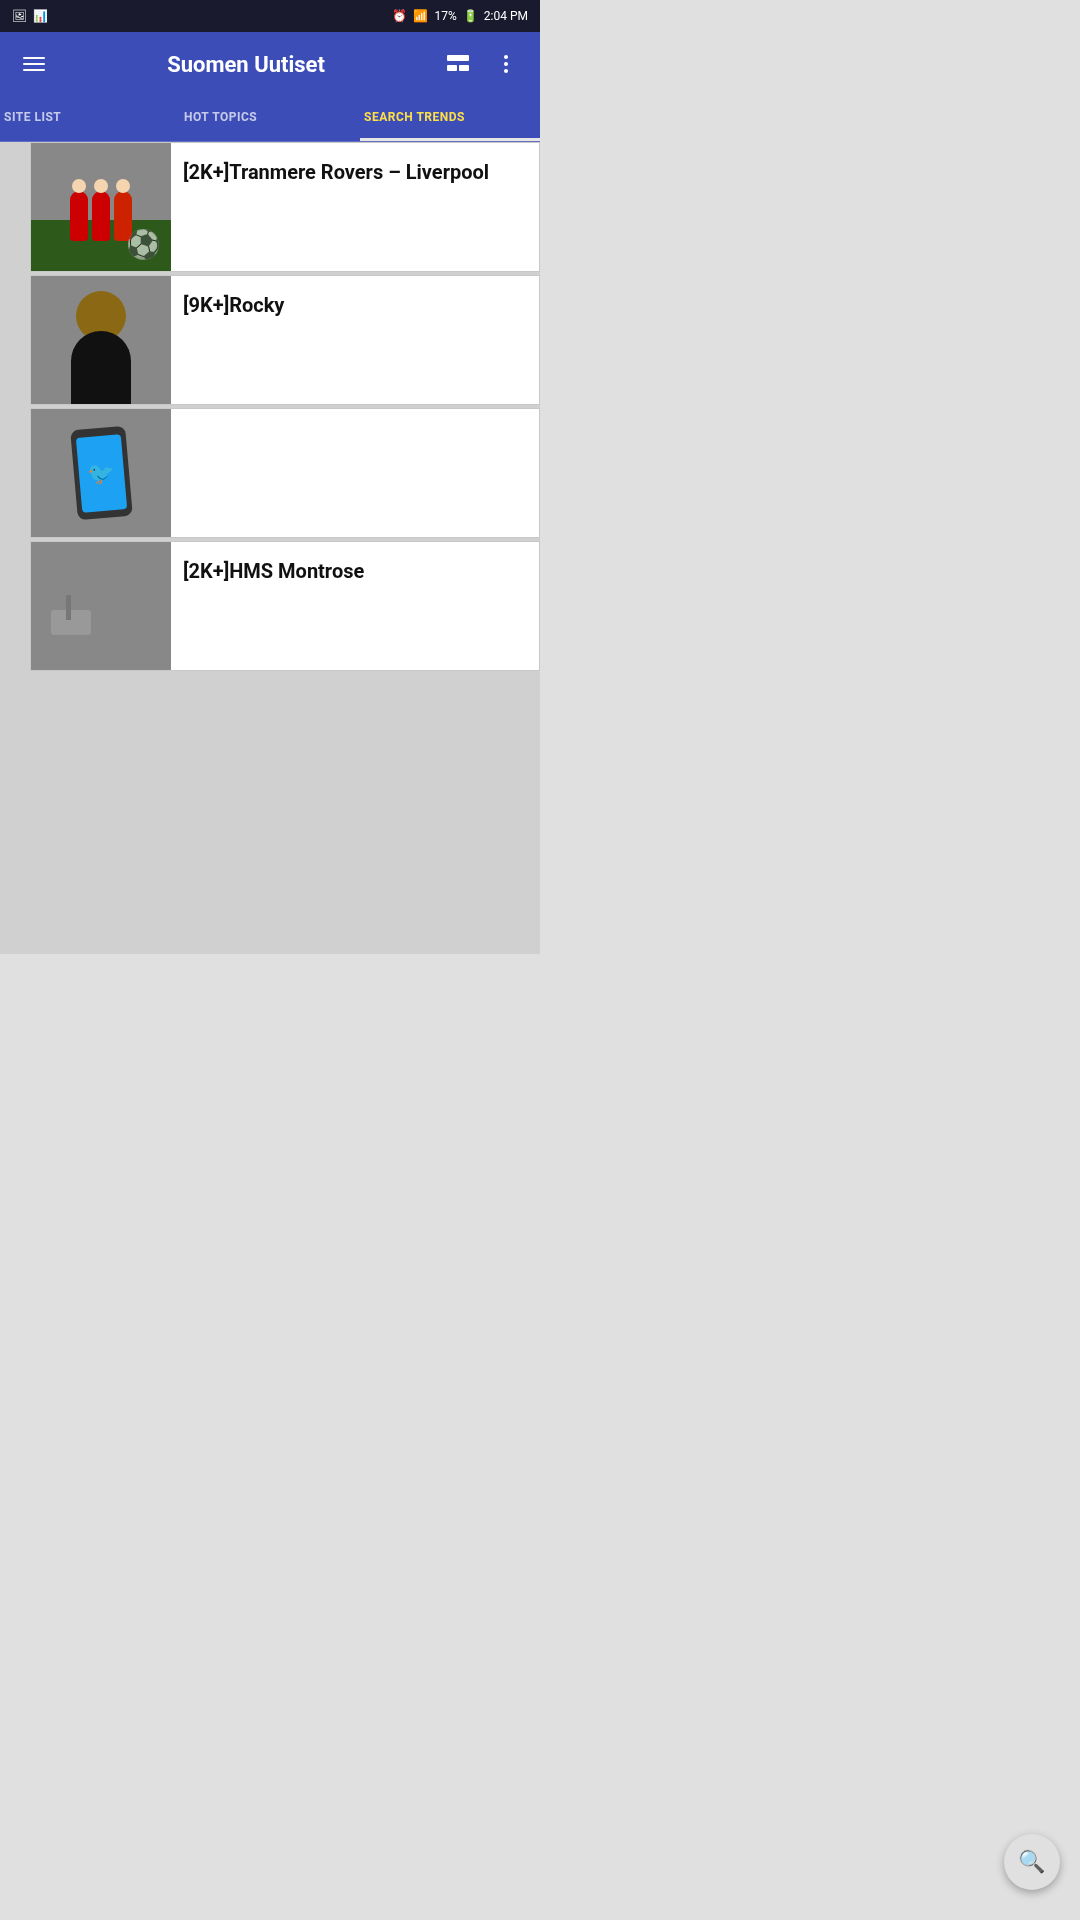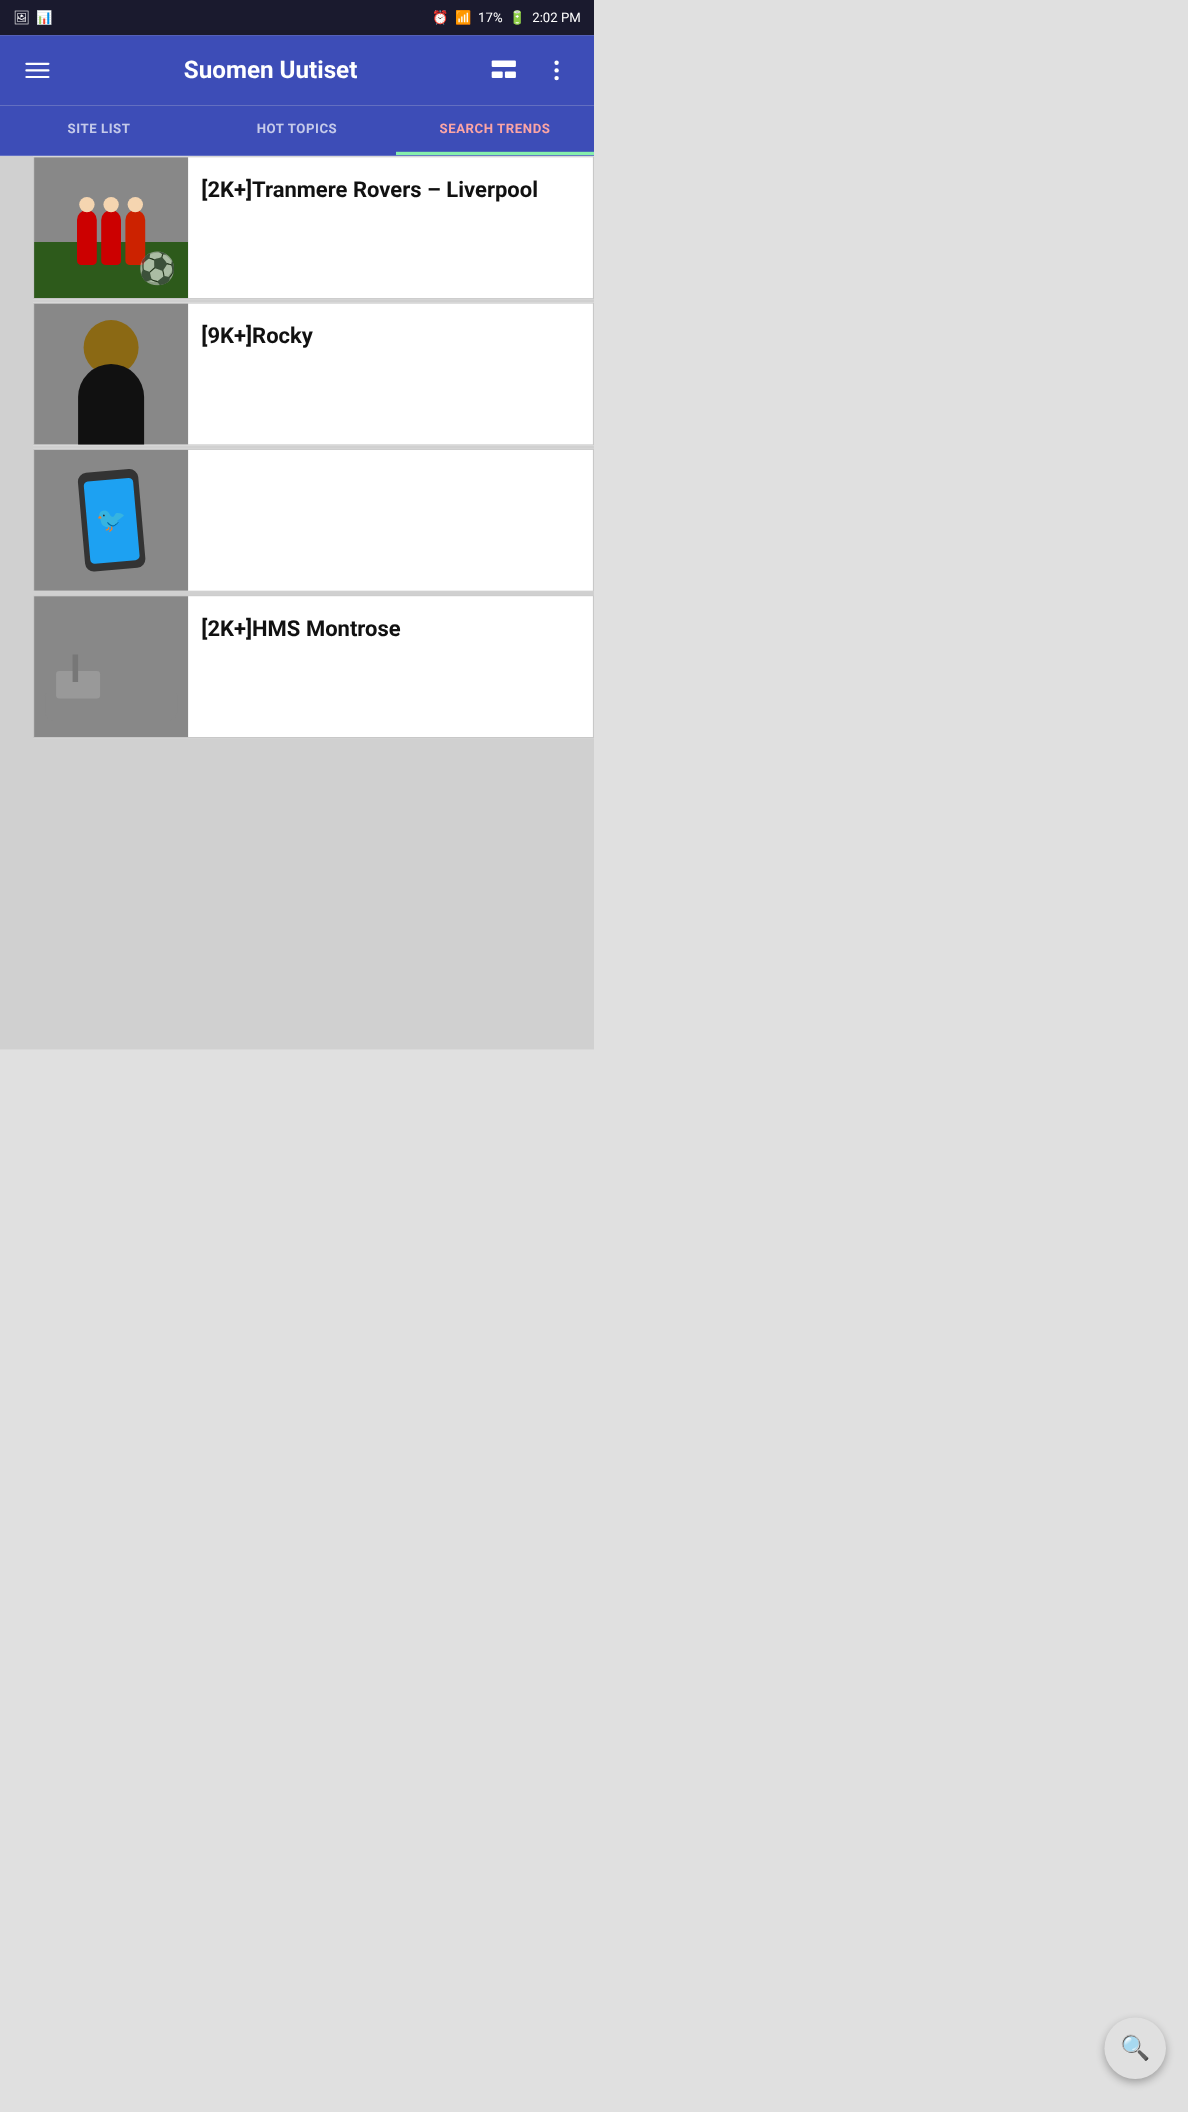--- a/index.html
+++ b/index.html
@@ -70,30 +70,30 @@
       background: #3d4db7;
       display: flex;
       border-bottom: 1px solid rgba(255,255,255,0.2);
     }
 
     .tab {
       flex: 1;
       color: rgba(255,255,255,0.7);
       font-size: 12px;
       font-weight: bold;
-      text-align: center;
+      text-align: left;
       padding: 14px 4px;
       cursor: pointer;
       border-bottom: 3px solid transparent;
       letter-spacing: 0.5px;
     }
 
     .tab.active {
-      color: #fca5a5;
-      border-bottom: 3px solid #86efac;
+      color: #fde047;
+      border-bottom: 3px solid #e5e5e5;
     }
 
     
     .news-list {
       background: #d0d0d0;
       overflow-y: auto;
       height: calc(960px - 32px - 64px - 52px);
       display: flex;
       flex-direction: column;
       gap: 3px;
@@ -369,21 +369,21 @@
 
 <div class="status-bar">
   <div class="left-icons">
     <span>🖼</span>
     <span>📊</span>
   </div>
   <span>⏰</span>
   <span>📶</span>
   <span>17%</span>
   <span>🔋</span>
-  <span>2:02 PM</span>
+  <span>2:04 PM</span>
 </div>
 
 <div class="app-bar">
   <button class="icon-btn" aria-label="Menu">
     <div class="hamburger-icon">
       <span></span>
         <span></span>
         <span></span>
     </div>
   </button>

